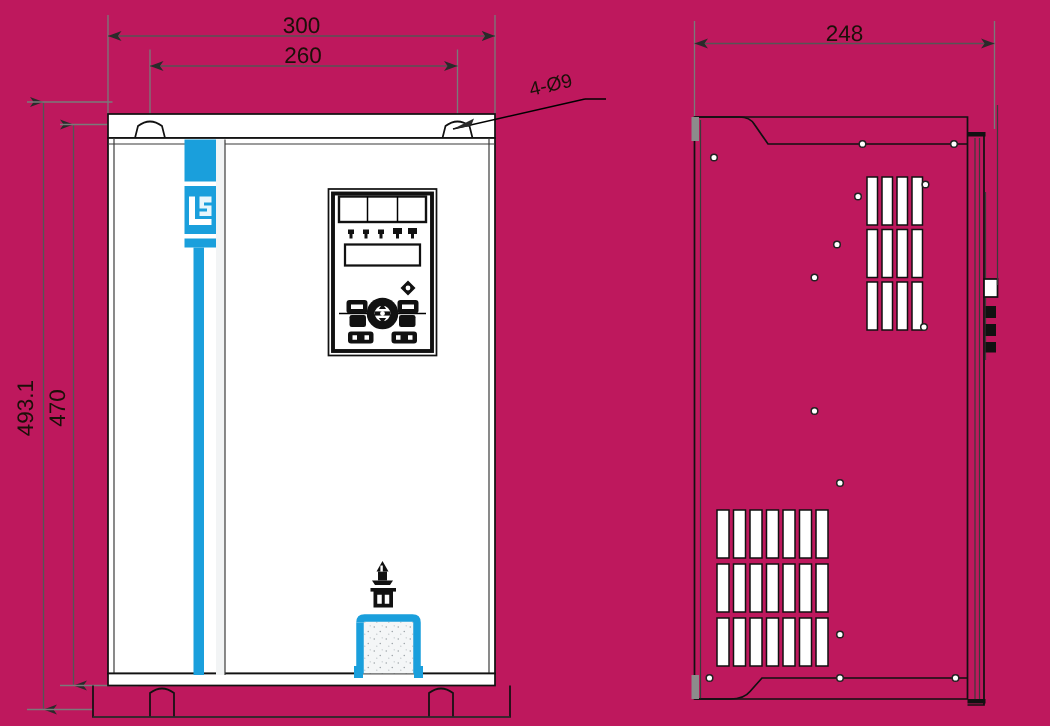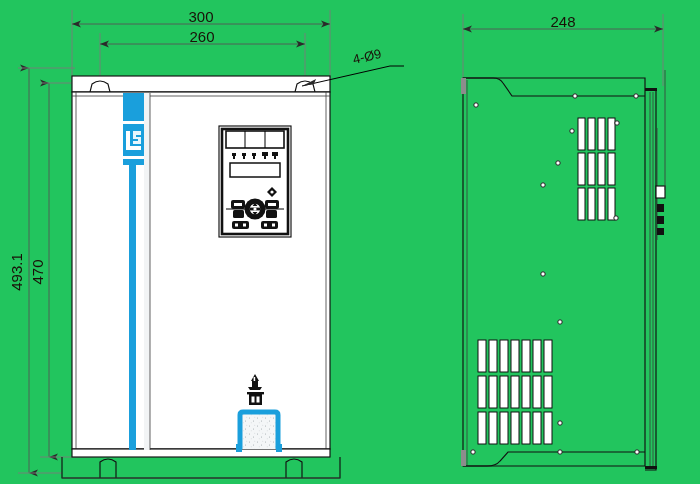--- a/index.html
+++ b/index.html
@@ -4,21 +4,21 @@
 <style>
   html, body {
     margin: 0;
     padding: 0;
     background: #ffffff;
   }
   #root {
     position: relative;
     width: 700px;
     height: 484px;
-    background: #22c55e;
+    background: #be185d;
     font-family: "Liberation Sans", sans-serif;
     overflow: hidden;
   }
   svg.drawing {
     position: absolute;
     left: 0;
     top: 0;
     width: 700px;
     height: 484px;
   }

